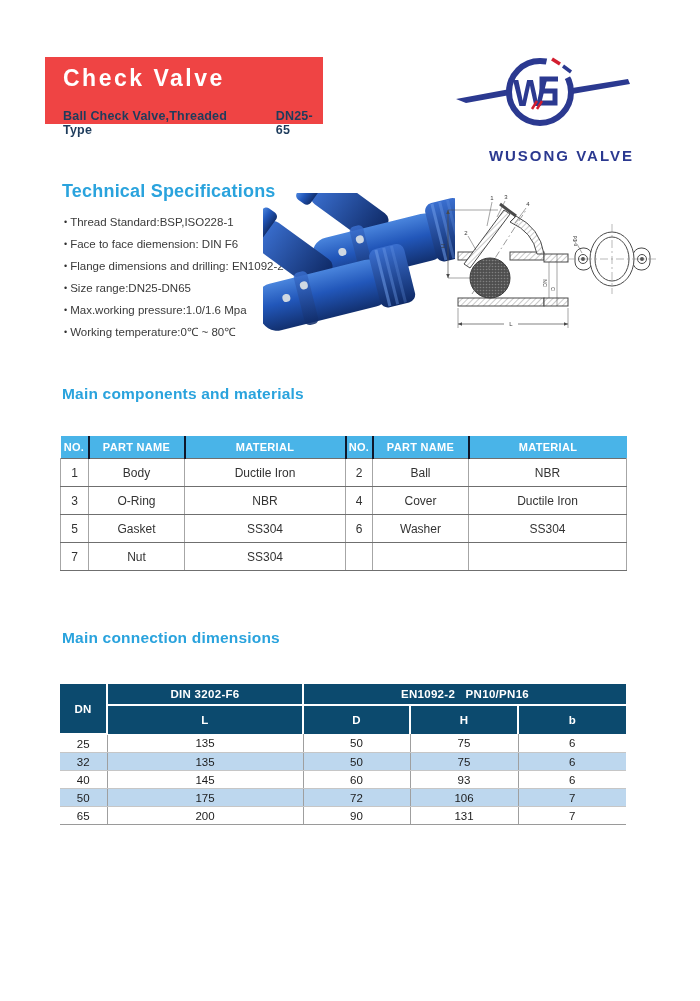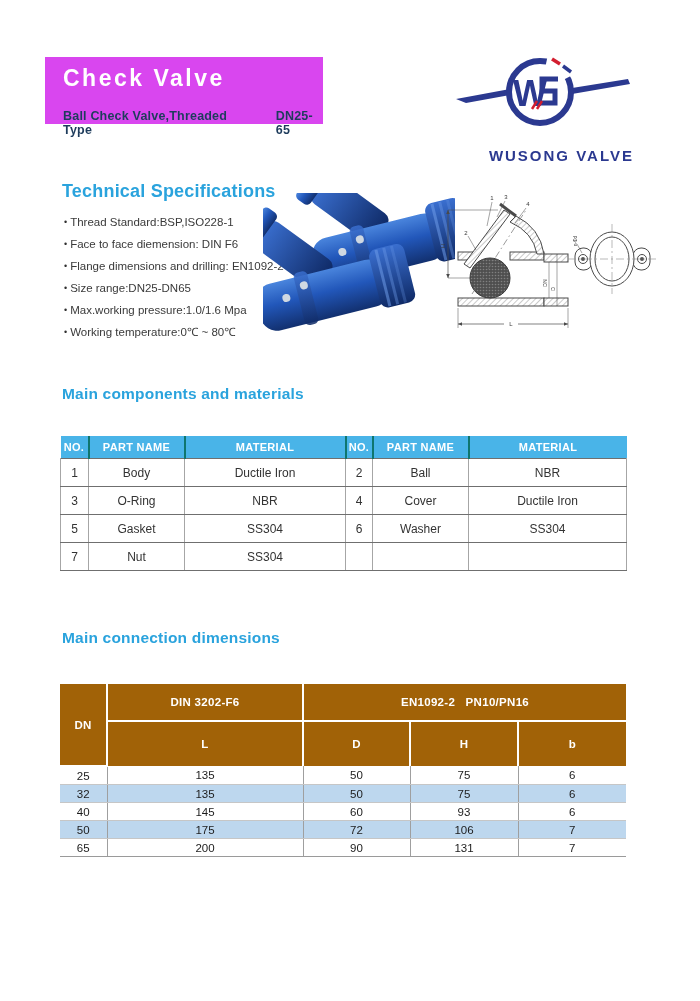--- a/index.html
+++ b/index.html
@@ -3,21 +3,21 @@
 <meta charset="utf-8">
 <style>
   html,body { margin:0; padding:0; background:#fff; }
   #page {
     position:relative; width:700px; height:1001px; background:#ffffff;
     font-family:"Liberation Sans", sans-serif; overflow:hidden;
   }
   
   .header-box {
     position:absolute; left:45px; top:57px; width:278px; height:67px;
-    background:#d946ef; color:#fff; box-sizing:border-box; padding:7px 0 0 18px;
+    background:#ef4444; color:#fff; box-sizing:border-box; padding:7px 0 0 18px;
   }
   .hdr-title { font-size:23px; font-weight:bold; letter-spacing:2.5px; line-height:28px; }
   .hdr-sub   { display:flex; gap:32px; margin-top:17px; font-size:12.5px; font-weight:bold;
                color:#1e3c5c; letter-spacing:0.2px; }
   
   .logo-wrap { position:absolute; left:450px; top:45px; width:184px; }
   .logo-svg  { display:block; width:184px; height:102px; }
   .logo-name { text-align:right; color:#2b3990; font-weight:bold; font-size:15px;
                letter-spacing:2px; margin-top:0px; }
   
@@ -30,30 +30,30 @@
   .spec-list li { font-size:11.5px; color:#3a3a3a; line-height:22px; white-space:nowrap; }
   .bullet { font-size:9px; margin-right:3px; vertical-align:1px; color:#2f2f2f; }
   
   .photo-svg { position:absolute; left:263px; top:193px; width:192px; height:152px; }
   .draw-svg  { position:absolute; left:440px; top:190px; width:225px; height:148px; }
   svg text { font-family:"Liberation Sans", sans-serif; }
   
   .comp-table { position:absolute; left:60px; top:436px; width:566px;
                 border-collapse:collapse; table-layout:fixed; }
   .comp-table th { background:#49b4e8; color:#fff; font-size:11px; font-weight:bold;
-                   height:22px; padding:0; border-right:2px solid #0f766e; letter-spacing:0.3px; }
+                   height:22px; padding:0; border-right:2px solid #0f172a; letter-spacing:0.3px; }
   .comp-table th:last-child { border-right:none; }
   .comp-table td { text-align:center; font-size:12px; color:#333; height:27px; padding:0;
                    border:1px solid #a6a6a6; border-top:1.5px solid #6f6f6f;
                    border-bottom:1.5px solid #6f6f6f; }
   
   .dim-table { position:absolute; left:60px; top:684px; width:566px;
                border-collapse:collapse; table-layout:fixed; }
-  .dim-table th { background:#a16207; color:#fff; font-size:11.5px; font-weight:bold;
-                  padding:8px; letter-spacing:0.3px; }
+  .dim-table th { background:#0c4a6e; color:#fff; font-size:11.5px; font-weight:bold;
+                  padding:0; letter-spacing:0.3px; }
   .dim-table thead tr.r1 th { height:20px; border-bottom:2px solid #fff; }
   .dim-table thead th.sep { border-right:2px solid #fff; }
   .dim-table thead tr.r2 th { height:28px; }
   .dim-table th.dn-cell { border-bottom:none; border-right:2px solid #fff; }
   .dim-table th.pre { white-space:pre; }
   .dim-table td { text-align:center; font-size:11.5px; color:#1c1c1c; height:17px; padding:0;
                   border-bottom:1px solid #c6c6c6; }
   .dim-table td + td { border-left:1px solid #9f9f9f;margin-left:48px; }
   .dim-table tr.band td { background:#bdd7ee; }
   .dim-table tbody tr:last-child td { border-bottom:1px solid #9a9a9a; }

